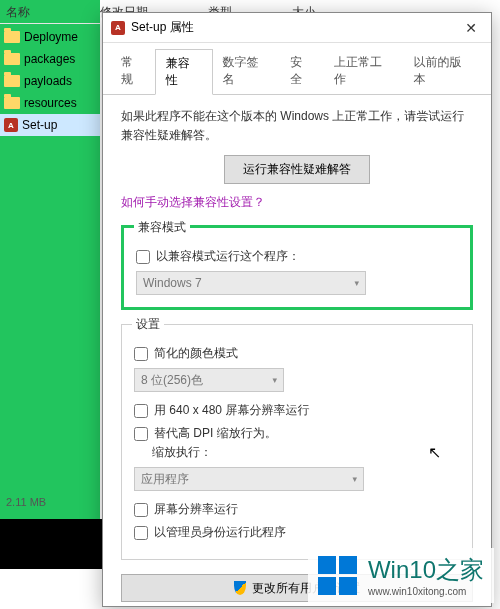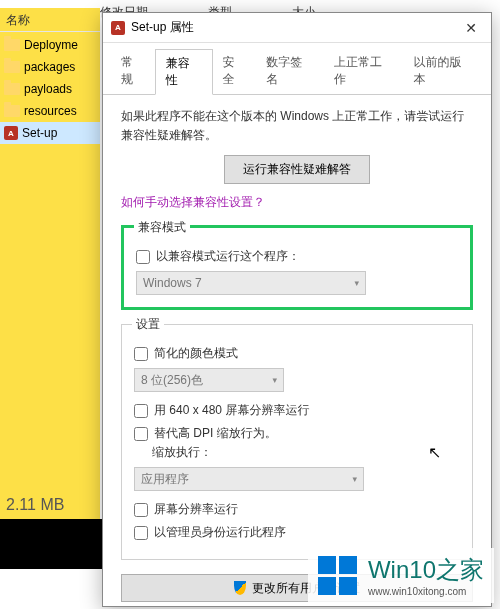--- a/index.html
+++ b/index.html
@@ -1,26 +1,26 @@
 <!DOCTYPE html>
 <html><head>
 <meta charset="utf-8">
 <style>
 *{box-sizing:border-box;margin:0;padding:0;font-family:"Microsoft YaHei","Segoe UI",sans-serif;font-size:12px;}
 body{width:500px;height:609px;background:#fff;overflow:hidden;position:relative;}
-.explorer{position:absolute;left:0;top:8px;width:100px;height:530px;background:#fde047;}
+.explorer{position:absolute;left:0;top:0;width:100px;height:530px;background:#22c55e;}
 .explorer-header{display:flex;height:24px;border-bottom:1px solid #e5e5e5;color:#333;font-size:11px;}
 .explorer-header div{padding:4px 6px;}
 .files{padding-top:2px;}
 .file-row{display:flex;align-items:center;height:22px;padding:0 4px;gap:4px;}
 .file-row.selected{background:#cde8ff;}
 .folder-icon{width:16px;height:12px;background:#ffd868;border-radius:1px;position:relative;display:inline-block;}
 .folder-icon::before{content:"";position:absolute;top:-3px;left:0;width:7px;height:3px;background:#ffd868;border-radius:1px 1px 0 0;}
 .app-icon{width:14px;height:14px;background:#b73225;border-radius:2px;display:inline-flex;align-items:center;justify-content:center;color:#fff;font-size:8px;font-weight:bold;}
-.size-area{position:absolute;left:6px;top:496px;color:#555;font-size:16px;}
+.size-area{position:absolute;left:6px;top:496px;color:#555;font-size:11px;}
 .black-bar{position:absolute;left:0;bottom:40px;width:260px;height:50px;background:#000;}
 .headers{position:absolute;left:100px;top:0;display:flex;gap:60px;color:#333;font-size:11px;padding:4px 0;}
 
 .dialog{position:absolute;left:102px;top:12px;width:390px;height:595px;background:#fff;border:1px solid #888;box-shadow:0 4px 20px rgba(0,0,0,0.3);}
 .titlebar{height:30px;display:flex;align-items:center;padding:0 8px;border-bottom:1px solid #e0e0e0;}
 .titlebar .app-icon{margin-right:6px;}
 .titlebar-title{flex:1;color:#000;}
 .close-x{width:24px;text-align:center;font-size:14px;color:#333;}
 .tabs{display:flex;padding:6px 8px 0 8px;border-bottom:1px solid #ccc;}
 .tab{padding:5px 10px;color:#555;cursor:default;}
@@ -92,22 +92,22 @@
 
 <div class="dialog">
   <div class="titlebar">
     <span class="app-icon">A</span>
     <span class="titlebar-title">Set-up 属性</span>
     <span class="close-x">✕</span>
   </div>
   <div class="tabs">
     <div class="tab">常规</div>
     <div class="tab active">兼容性</div>
+    <div class="tab">数字签名</div>
     <div class="tab">安全</div>
-    <div class="tab">数字签名</div>
     <div class="tab">上正常工作</div>
     <div class="tab">以前的版本</div>
   </div>
   <div class="content">
     <p class="intro">如果此程序不能在这个版本的 Windows 上正常工作，请尝试运行兼容性疑难解答。</p>
     <button class="troubleshoot-btn">运行兼容性疑难解答</button>
     <a class="link">如何手动选择兼容性设置？</a>
 
     <div class="group highlight">
       <span class="group-title">兼容模式</span>

